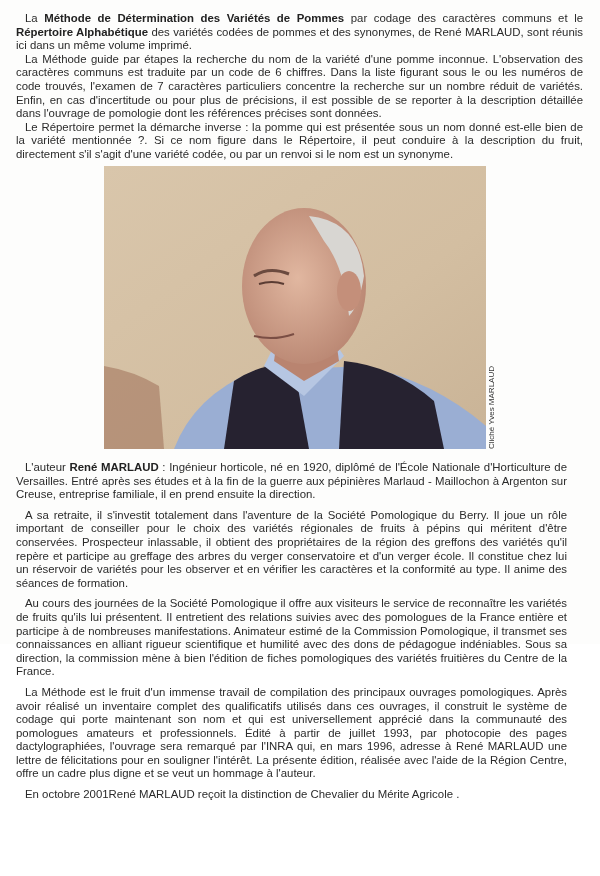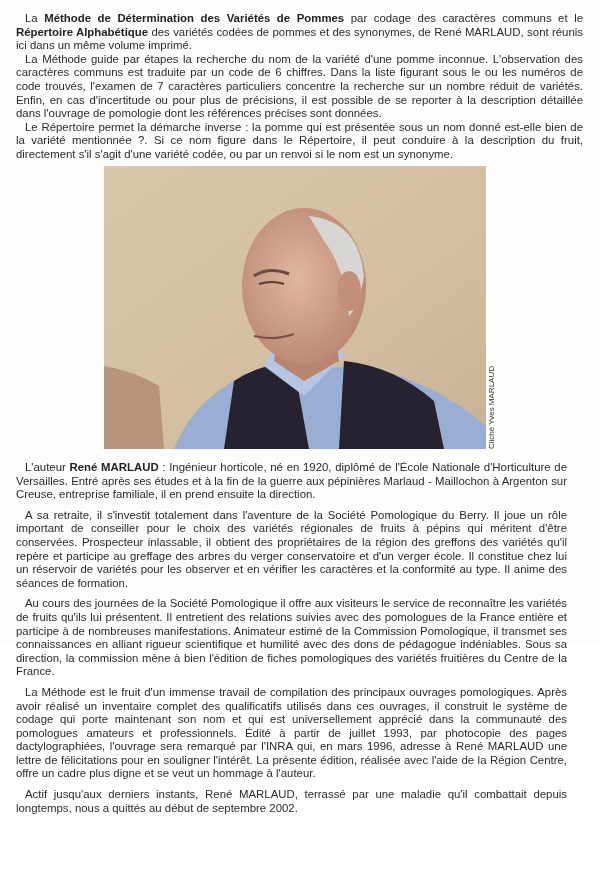--- a/index.html
+++ b/index.html
@@ -72,16 +72,16 @@
       <path d="M150 170 Q170 175 190 168" stroke="#7a4e44" stroke-width="2" fill="none"></path>
     </svg>
   </div>
   <div class="credit">Cliché Yves MARLAUD</div>
 
   <div class="block bio" id="bio">
     <p class="indent"><span>L'auteur </span><b>René MARLAUD</b><span> : Ingénieur horticole, né en 1920, diplômé de l'École Nationale d'Horticulture de Versailles. Entré après ses études et à la fin de la guerre aux pépinières Marlaud - Maillochon à Argenton sur Creuse, entreprise familiale, il en prend ensuite la direction.</span></p>
     <p class="indent">A sa retraite, il s'investit totalement dans l'aventure de la Société Pomologique du Berry. Il joue un rôle important de conseiller pour le choix des variétés régionales de fruits à pépins qui méritent d'être conservées. Prospecteur inlassable, il obtient des propriétaires de la région des greffons des variétés qu'il repère et participe au greffage des arbres du  verger conservatoire et d'un verger école. Il constitue chez lui un réservoir de variétés pour les observer et en vérifier les caractères et la conformité au type. Il anime des séances de formation.</p>
     <p class="indent">Au cours des journées de la Société Pomologique il offre aux visiteurs le service de reconnaître les variétés de fruits qu'ils lui présentent. Il entretient des relations suivies avec des pomologues de la France entière et participe à de nombreuses manifestations. Animateur estimé de la Commission Pomologique, il transmet ses connaissances en alliant rigueur scientifique et humilité avec des dons de pédagogue indéniables. Sous sa direction, la commission mène à bien l'édition de fiches pomologiques des variétés fruitières du Centre de la France.</p>
     <p class="indent">La Méthode est le fruit d'un immense travail de compilation des principaux ouvrages pomologiques. Après avoir réalisé un inventaire complet des qualificatifs utilisés dans ces ouvrages, il construit le système de codage qui porte maintenant son nom et qui est universellement apprécié dans la communauté des pomologues amateurs et professionnels. Édité à partir de juillet 1993, par photocopie des pages dactylographiées, l'ouvrage sera remarqué par l'INRA qui, en mars 1996, adresse à René MARLAUD une lettre de félicitations pour en souligner l'intérêt. La présente édition, réalisée avec l'aide de la Région Centre, offre un cadre plus digne et se veut un hommage à l'auteur.</p>
-    <p class="indent">Actif jusqu'aux derniers instants, René MARLAUD, terrassé par une maladie qu'il combattait depuis longtemps, nous a quittés au début de septembre 2002.</p>
+    <p class="indent">En octobre 2001René MARLAUD reçoit la distinction de Chevalier du Mérite Agricole .</p>
   </div>
 
 </div>
 
 </body></html>

